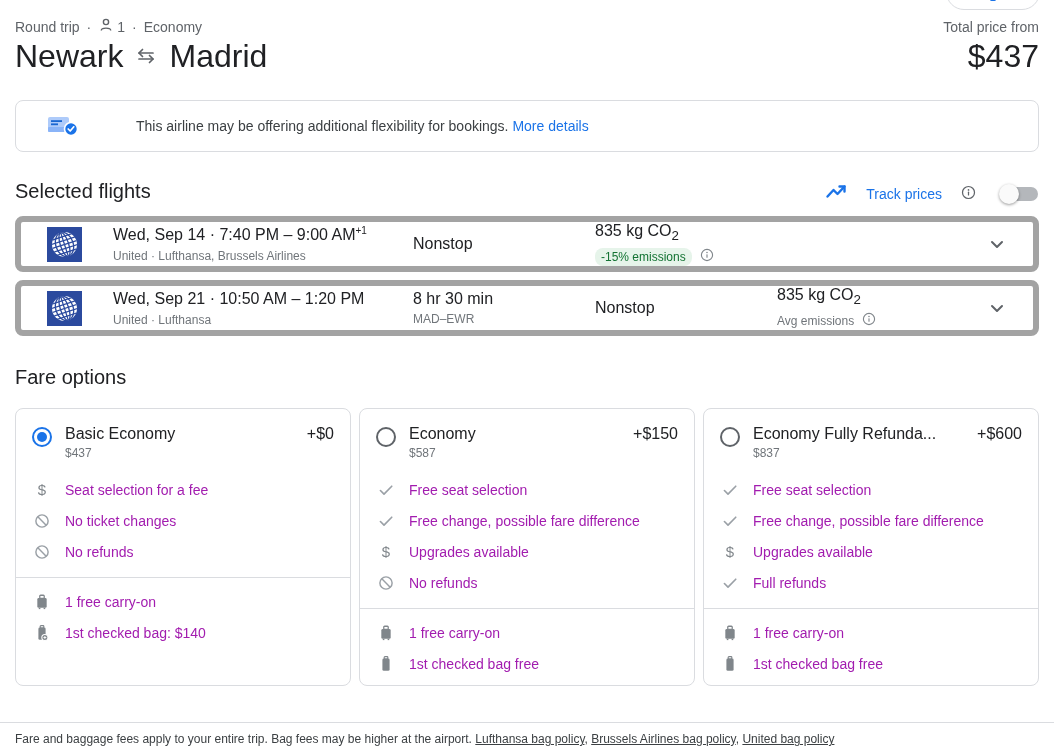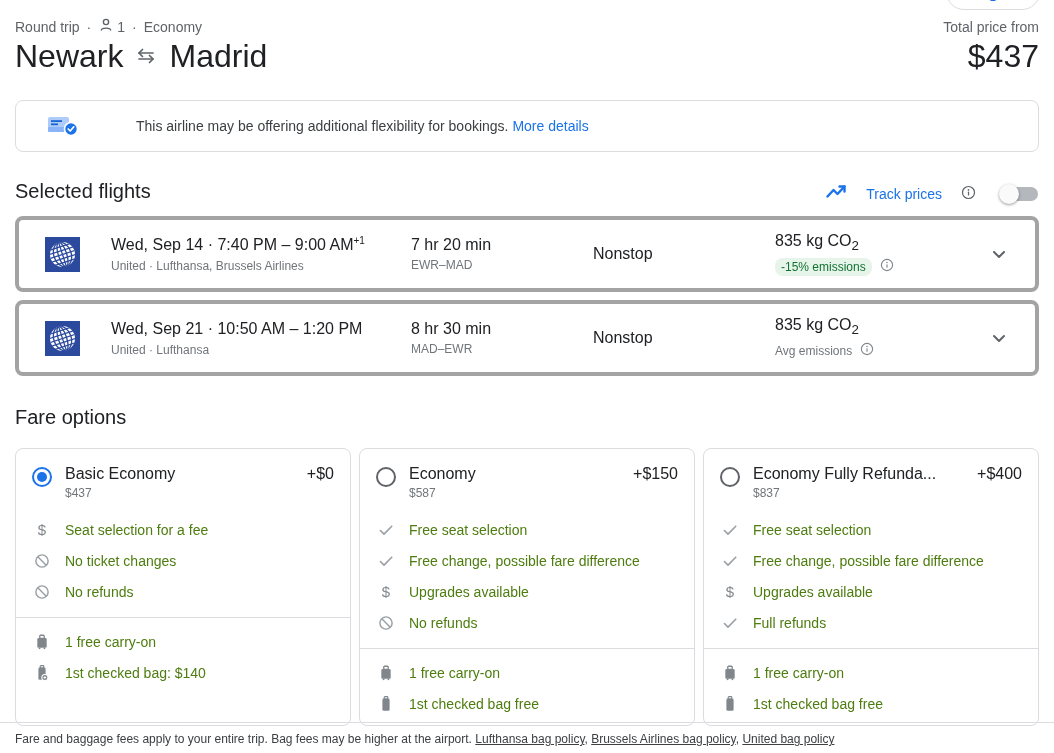--- a/index.html
+++ b/index.html
@@ -39,21 +39,21 @@
   .section-head { display:flex; justify-content:space-between; margin-top:28px; height:28px; }
   .section-title { font-size:20px; font-weight:500; color:#202124; }
   .track { display:flex; align-items:center; gap:19px; }
   .track-label { font-size:14px; font-weight:500; color:#1a73e8; }
   .toggle { position:relative; width:40px; height:20px; margin-left:4px; cursor:pointer; }
   .toggle .trk { position:absolute; left:5px; top:3px; width:34px; height:14px; border-radius:7px; background:#b4b7bb; }
   .toggle .knob { position:absolute; left:0; top:0; width:20px; height:20px; border-radius:50%; background:#fafafa; box-shadow:0 1px 3px rgba(0,0,0,.4); }
 
   
   .flight-card {
-    border:4px solid #a3a3a3; border-radius:8px; height:76px; margin-top:8px;
+    border:6px solid #a3a3a3; border-radius:8px; height:56px; margin-top:8px;
     display:flex; align-items:center; cursor:pointer;
   }
   .flight-card:first-of-type { margin-top:13px; }
   .logo { margin-left:26px; width:35px; height:35px; flex:0 0 35px; }
   .f-info { margin-left:31px; width:300px; }
   .f-main { font-size:16px; color:#202124; font-weight:500; }
   .f-main sup { font-size:10px; }
   .f-sub { font-size:12px; color:#70757a; margin-top:4px; }
   .f-col { width:182px; }
   .f-col .f-main { font-weight:400; }
@@ -71,21 +71,21 @@
   .radio.selected { border-color:#1a73e8; }
   .radio.selected::after { content:""; position:absolute; left:3px; top:3px; width:10px; height:10px; border-radius:50%; background:#1a73e8; }
   .fc-tblock { margin-left:13px; min-width:0; }
   .fc-title { font-size:16px; font-weight:400; color:#202124; white-space:nowrap; }
   .fc-price { font-size:12px; color:#70757a; margin-top:3px; }
   .fc-delta { margin-left:auto; font-size:16px; font-weight:500; color:#202124; white-space:nowrap; }
   .feat-list { margin-top:14px; }
   .feat { display:flex; align-items:center; height:31px; padding:0 16px; }
   .fi { width:20px; display:flex; justify-content:center; flex:0 0 20px; }
   .fi.dollar { font-size:15px; color:#80868b; font-weight:400; }
-  .ft { margin-left:13px; font-size:14px; color:#4d7c0f; white-space:nowrap; overflow:hidden; }
+  .ft { margin-left:13px; font-size:14px; color:#a21caf; white-space:nowrap; overflow:hidden; }
   .fc-div { border-top:1px solid #dadce0; margin-top:10px; }
   .bag-list { margin-top:8px; }
 
   
   .footer { position:absolute; left:0; right:0; top:722px; border-top:1px solid #dadce0; }
   .footer-inner { padding:9px 15px 0; font-size:12px; color:#3c4043; }
   .flink { color:#3c4043; text-decoration:underline; cursor:pointer; }
 </style>
 </head>
 <body>
@@ -194,24 +194,20 @@
           <line x1="4" y1="21.5" x2="31" y2="21.5"></line>
           <line x1="4" y1="25.5" x2="31" y2="25.5"></line>
         </g>
       </svg>
     </span>
     <div class="f-info">
       <div class="f-main"><span>Wed, Sep 14  ·  7:40 PM – 9:00 AM</span><sup>+1</sup></div>
       <div class="f-sub">United · Lufthansa, Brussels Airlines</div>
     </div>
     <div class="f-col">
-      <div class="f-main">7 hr 20 min</div>
-      <div class="f-sub">EWR–MAD</div>
-    </div>
-    <div class="f-col">
       <div class="f-main">Nonstop</div>
     </div>
     <div class="f-co2">
       <div class="f-main"><span>835 kg CO</span><sub>2</sub></div>
       <div class="emis-row">
         <span class="emis-badge">-15% emissions</span>
         <span>
           <svg width="14" height="14" viewBox="0 0 16 16" fill="none">
               <circle cx="8" cy="8" r="6.4" stroke="#80868b" stroke-width="1.3"></circle>
               <circle cx="8" cy="5.2" r="0.9" fill="#80868b"></circle>
@@ -407,21 +403,21 @@
       </div>
     </div>
 
     <div class="fare-card">
       <div class="fc-head">
         <span class="radio"></span>
         <span class="fc-tblock">
           <div class="fc-title">Economy Fully Refunda...</div>
           <div class="fc-price">$837</div>
         </span>
-        <span class="fc-delta">+$400</span>
+        <span class="fc-delta">+$600</span>
       </div>
       <div class="feat-list">
         <div class="feat">
           <span class="fi">
               <svg width="18" height="18" viewBox="0 0 20 20" fill="none" stroke="#9aa0a6" stroke-width="1.8" stroke-linecap="round" stroke-linejoin="round">
                 <path d="M3.8 10.6 l4 4 L16.4 5.8"></path>
               </svg>
             </span>
           <span class="ft">Free seat selection</span>
         </div>

